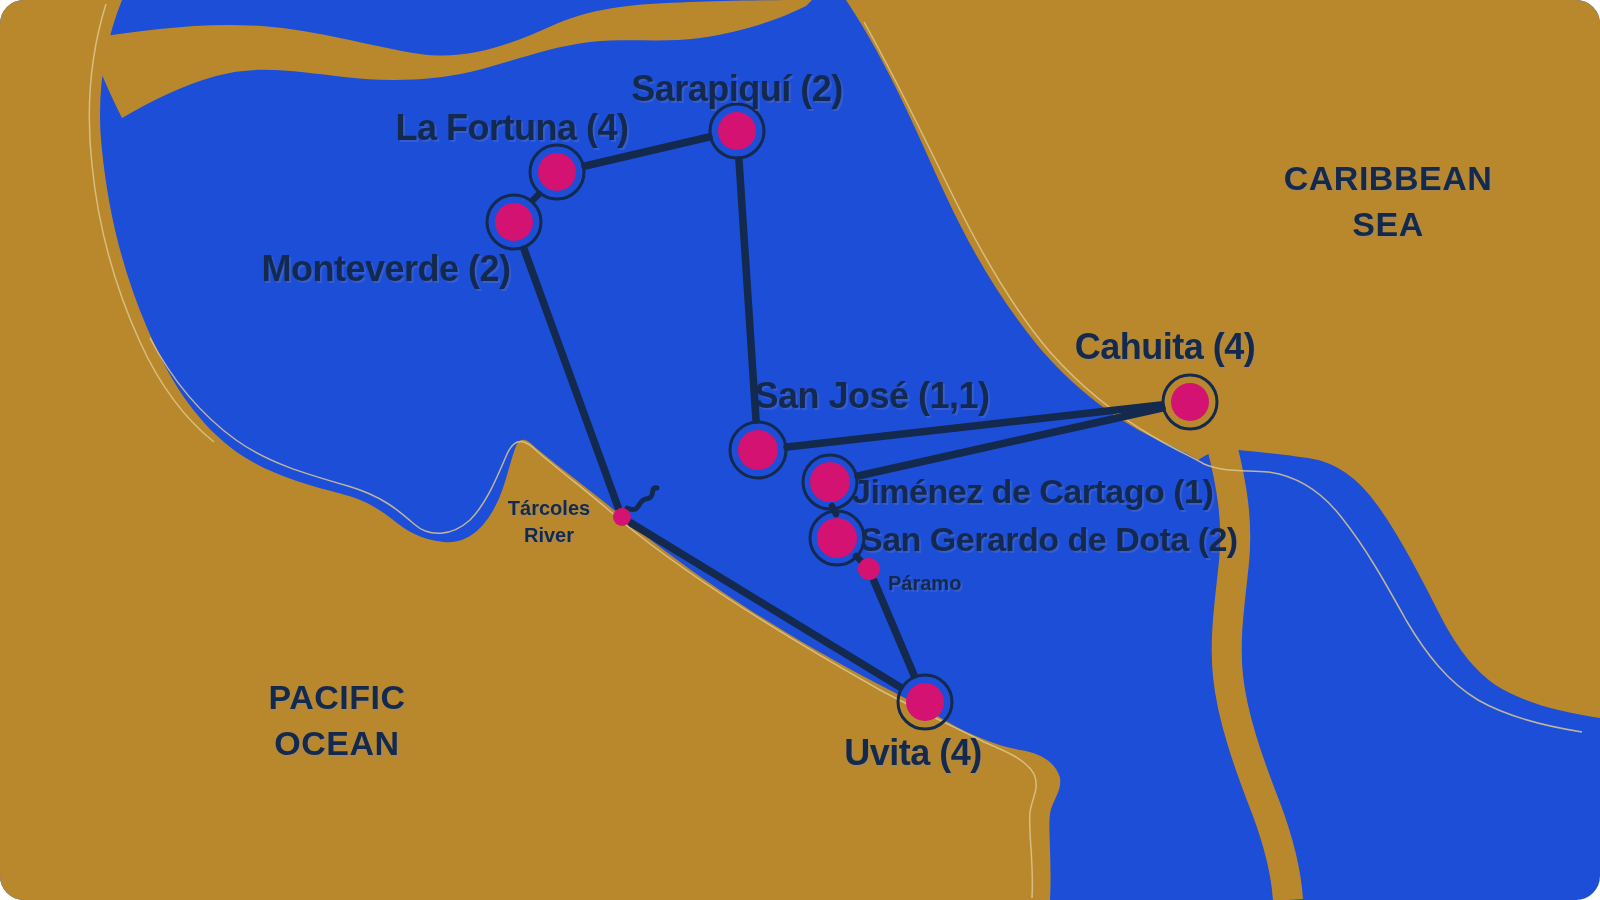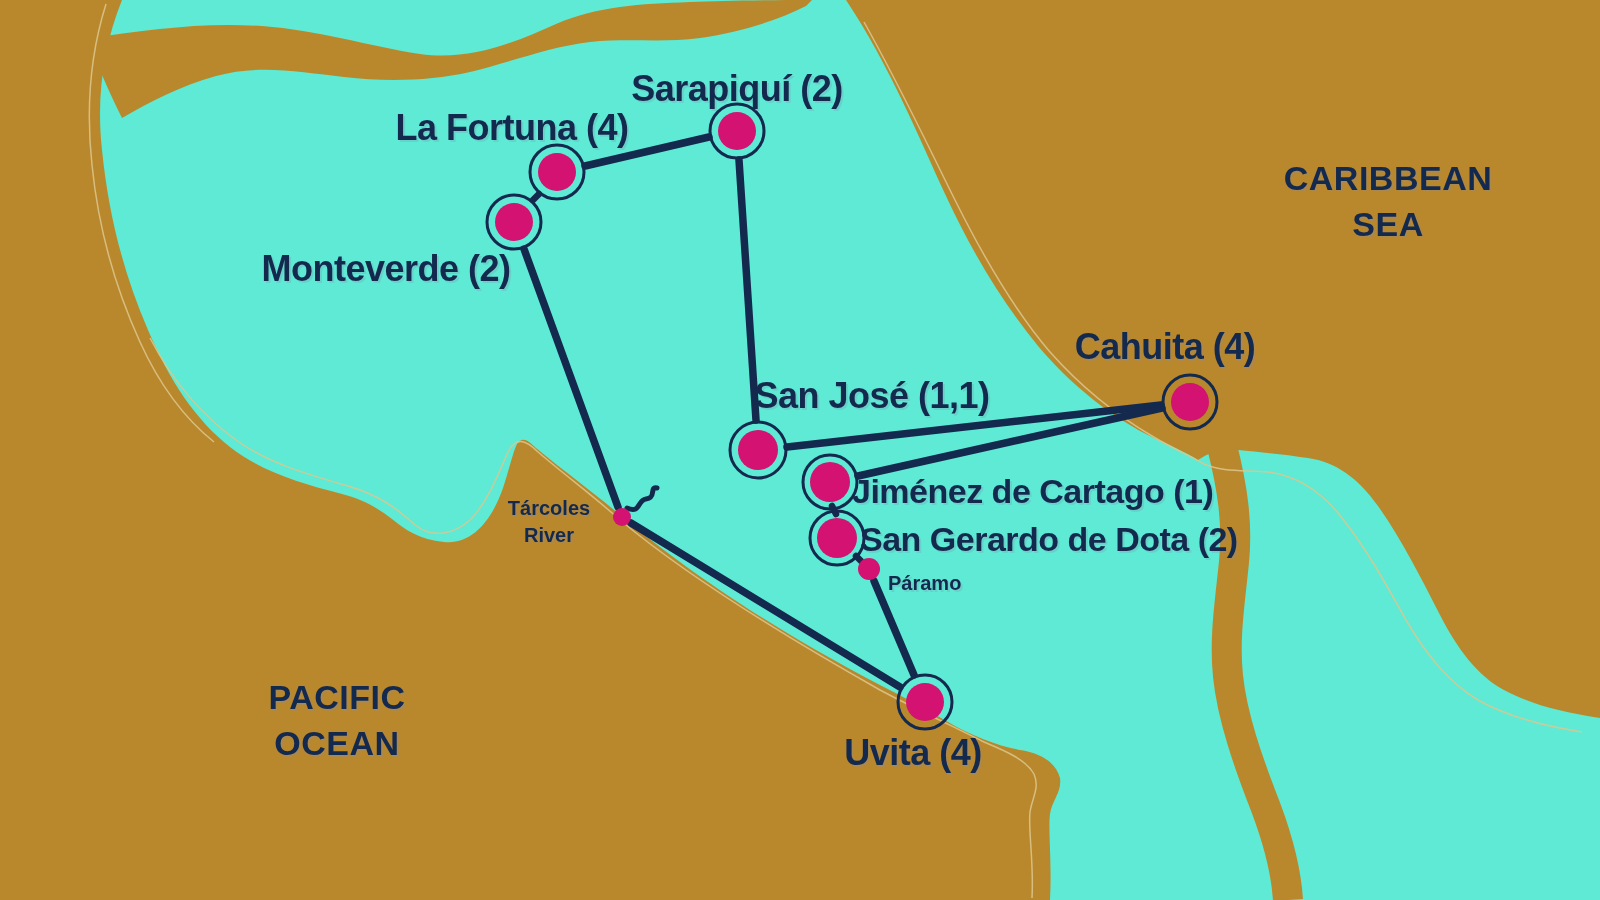--- a/index.html
+++ b/index.html
@@ -1,16 +1,16 @@
 <!DOCTYPE html>
 <html><head>
 <meta charset="utf-8">
 <style>
   html,body{margin:0;padding:0;background:#ffffff;}
-  .stage{position:relative;width:1600px;height:900px;overflow:hidden;background:#5eead4;}
+  .stage{position:relative;width:1600px;height:900px;overflow:hidden;background:#1d4ed8;border-radius:24px;}
   svg{display:block;}
   .lbl{font-family:"Liberation Sans",sans-serif;font-weight:bold;fill:#14294E;
        text-shadow:2px 2px 0 rgba(130,138,170,0.25);}
   .lbl-big{font-size:36px;letter-spacing:-0.5px;}
   .lbl-med{font-size:34px;letter-spacing:-0.5px;}
   .lbl-sea{font-size:34px;letter-spacing:0.5px;}
   .lbl-small{font-size:20px;}
   .route{stroke:#14294E;stroke-width:7.5;stroke-linecap:round;fill:none;}
   .stub{stroke:#14294E;stroke-width:6.5;stroke-linecap:round;fill:none;}
   .land{fill:#B9882C;stroke:none;}

